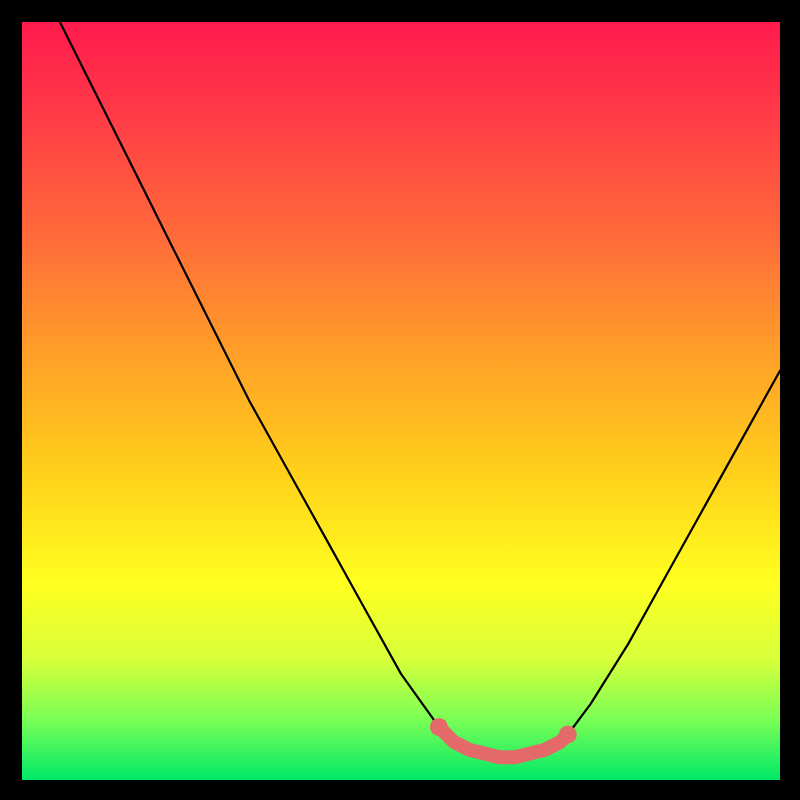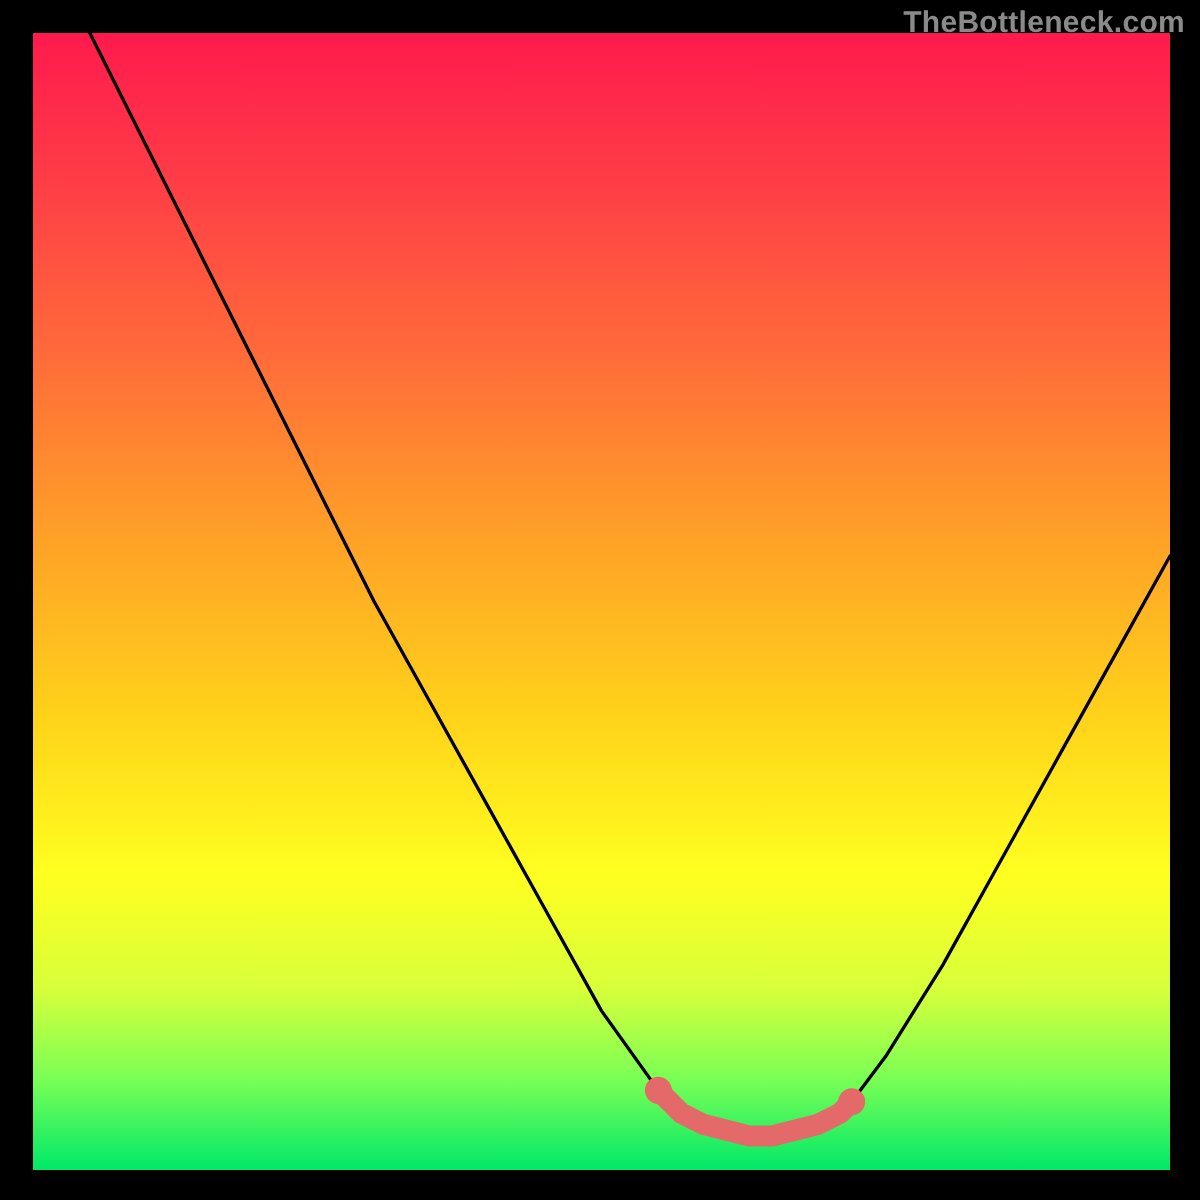--- a/index.html
+++ b/index.html
@@ -56,21 +56,20 @@
     width: 758px;
     height: 758px;
     overflow: visible;
   }
 </style>
 </head>
 <body>
 
 <div class="frame">
 
-  <div class="watermark">TheBottleneck.com</div>
 
   <div class="plot">
     <svg class="curve" viewBox="0 0 758 758" preserveAspectRatio="none">
       <path id="curve-path" fill="none" stroke="#000" stroke-width="2.2" stroke-linejoin="round" stroke-linecap="round" d="M37.9 0.0 L75.8 75.8 L113.7 151.6 L151.6 227.4 L189.5 303.2 L227.4 379.0 L265.3 447.2 L303.2 515.4 L341.1 583.7 L379.0 651.9 L416.9 704.9 L439.6 727.7 L470.0 735.3 L500.3 735.3 L530.6 727.7 L545.8 712.5 L568.5 682.2 L606.4 621.6 L644.3 553.3 L682.2 485.1 L720.1 416.9 L758.0 348.7"></path>
       <g id="marker-group">
           <path d="M416.9 704.9 L432.1 720.1 L447.2 727.7 L462.4 731.5 L477.5 735.3 L492.7 735.3 L507.9 731.5 L523.0 727.7 L538.2 720.1 L545.8 712.5" fill="none" stroke="#e46a6a" stroke-width="14" stroke-linecap="round" stroke-linejoin="round"></path>
           <circle cx="416.9" cy="704.9" r="9" fill="#e46a6a"></circle>
           <circle cx="545.8" cy="712.5" r="9" fill="#e46a6a"></circle>
         </g>
     </svg>

